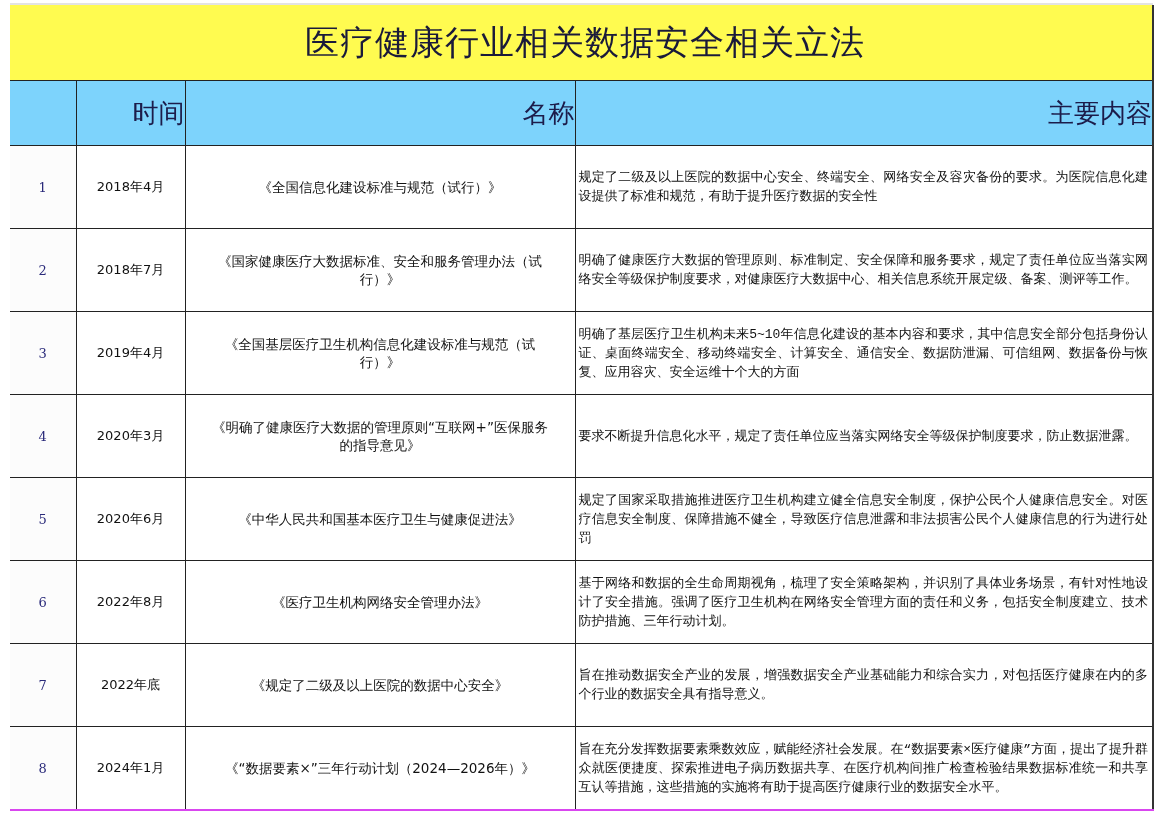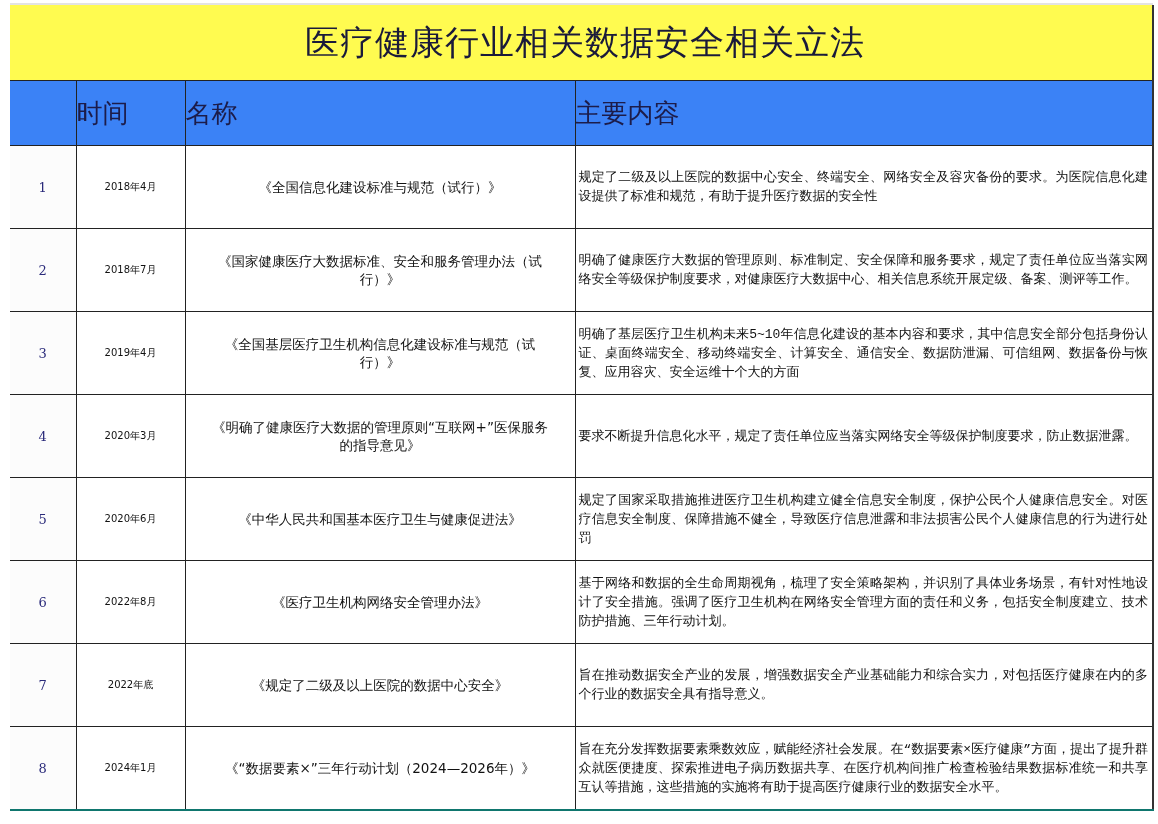--- a/index.html
+++ b/index.html
@@ -41,64 +41,64 @@
       vertical-align: middle;
       font-family: "DejaVu Serif", "Liberation Serif", serif;
       font-size: 34px;
       color: #1a1a3a;
       letter-spacing: 1px;
       border-top: none;
       border-left: none;
       padding-left: 8px;
     }
     .header-row th {
-      background: #3b82f6;
+      background: #7dd3fc;
       height: 64px;
       font-family: "DejaVu Serif", "Liberation Serif", serif;
       font-weight: normal;
       font-size: 26px;
       color: #1c1c4a;
-      text-align: left;
+      text-align: right;
       vertical-align: middle;
     }
     .header-row th.blank { border-left: none; }
     .data-row td {
       height: 82px;
       font-size: 13px;
       color: #111111;
       vertical-align: middle;
       background: #ffffff;
     }
     .data-row td.idx {
       background: #fcfcfc;
       text-align: center;
       color: #2a2a7a;
       font-family: "DejaVu Serif", "Liberation Serif", serif;
       font-size: 13px;
       border-left: none;
     }
     .data-row td.date {
       text-align: center;
-      font-size: 10px;
+      font-size: 13px;
     }
     .data-row td.name {
       text-align: center;
       padding: 0 22px;
       line-height: 18px;
       font-size: 13.5px;
     }
     .data-row td.content {
       text-align: left;
       padding: 0 4px 0 3px;
       line-height: 19px;
       font-size: 13px;
       text-align: justify;
       font-family: Liberation Mono, monospace;
     }
-    .data-row:last-child td { border-bottom: 2px solid #0f766e; margin-left: 36px; }
+    .data-row:last-child td { border-bottom: 2px solid #d946ef; margin-left: 36px; }
     td.last-col, th.last-col { border-right: 2px solid #333; }
   </style>
 </head>
 <body>
 
 <div class="topstrip"></div>
 
 <div class="sheet">
   <table>
     <colgroup>

